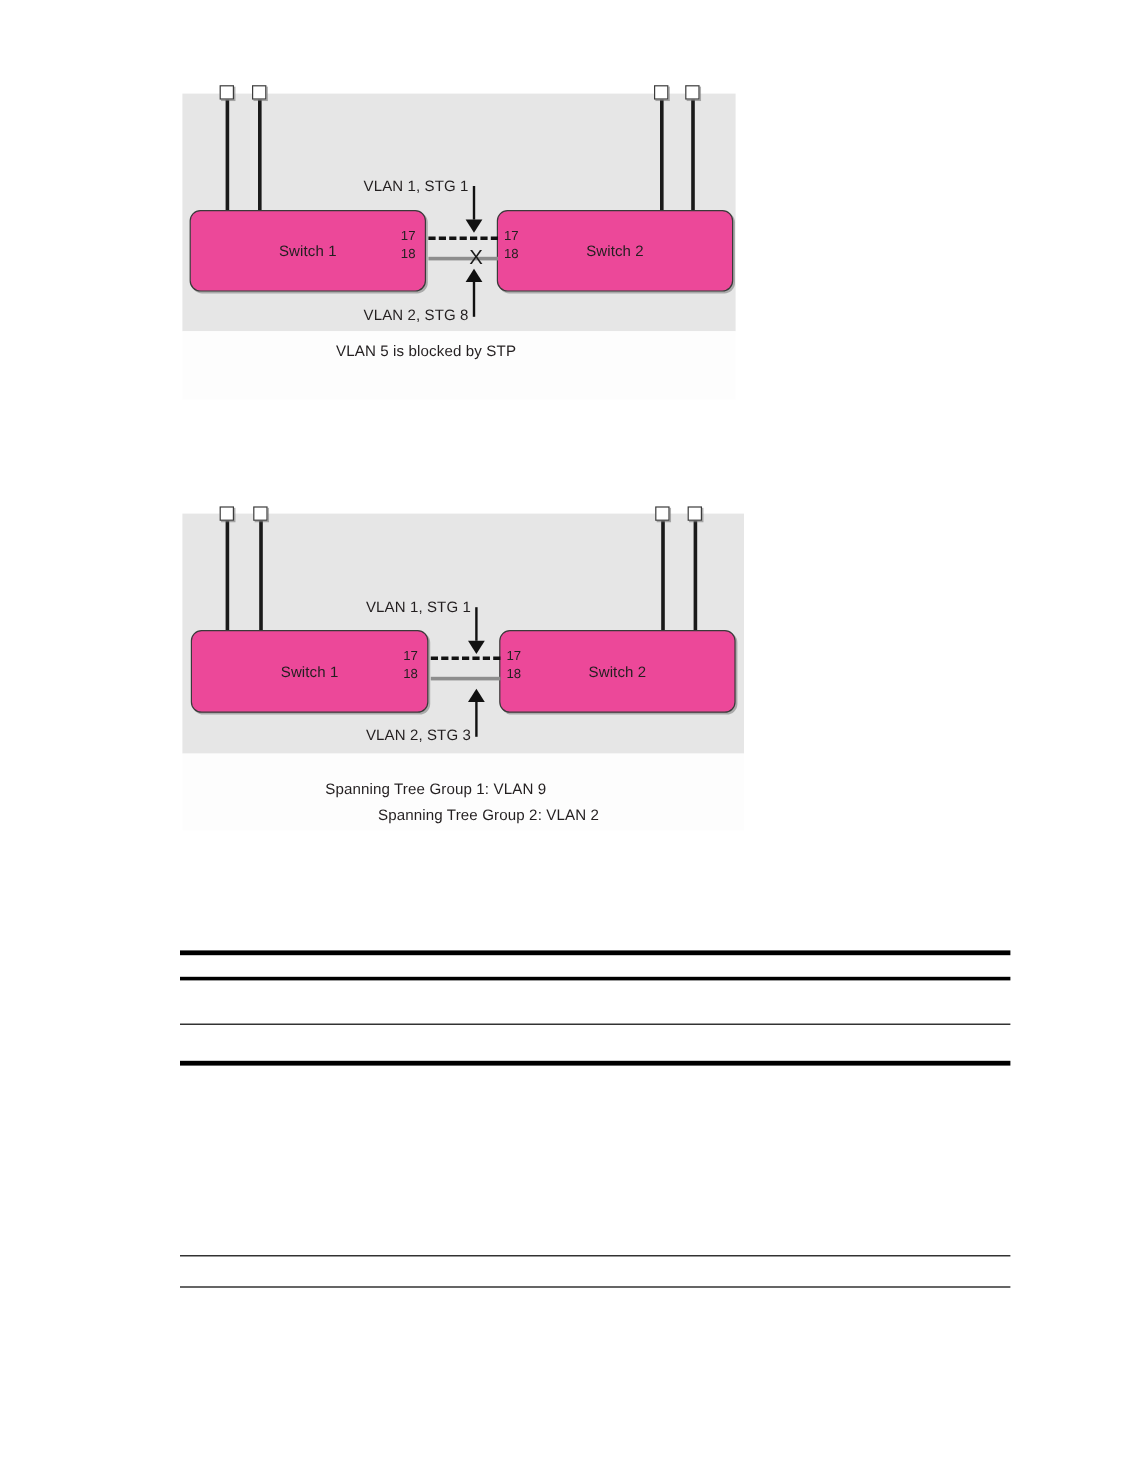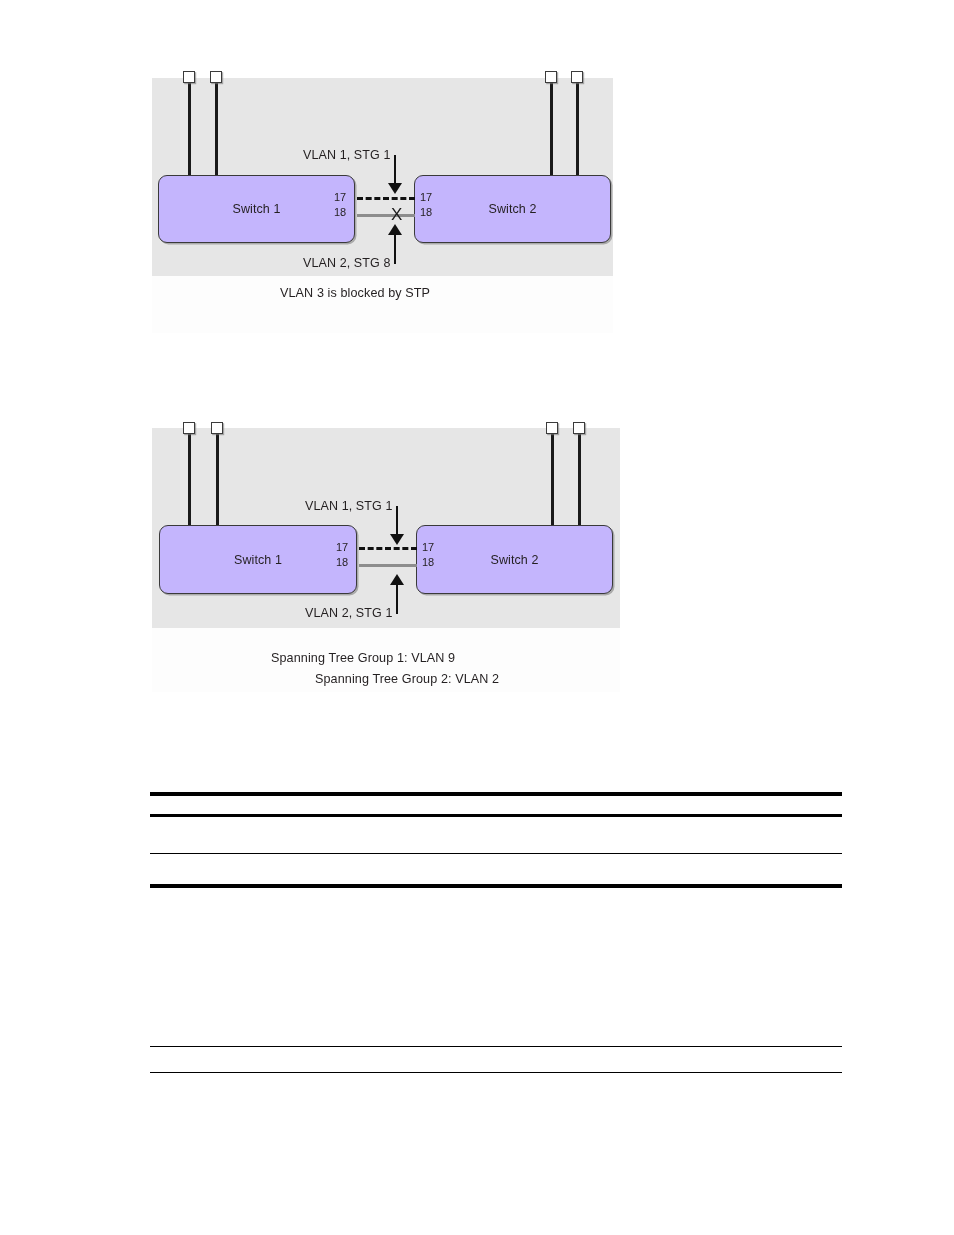--- a/index.html
+++ b/index.html
@@ -25,21 +25,21 @@
     background: #e6e6e6;
   }
   .fig-caption-band {
     position: absolute;
     background: #fdfdfd;
   }
 
   
   .switch-box {
     position: absolute;
-    background: #c4b5fd;
+    background: #ec4899;
     border: 1.4px solid #3a3a3a;
     border-radius: 9px;
     box-shadow: 1.5px 1.5px 0 rgba(120,120,120,0.55);
     box-sizing: border-box;
   }
   .switch-label {
     position: absolute;
     left: 0;
     right: 0;
     top: 50%;
@@ -175,21 +175,21 @@
   <div class="x-mark" style="left:391px; top:206px;">X</div>
 
   <div class="callout" style="left:303px; top:148px;">VLAN 1, STG 1</div>
   <div class="leader-v" style="left:394px; top:155px; height:28px;"></div>
   <div class="arrow-down" style="left:388px; top:183px;"></div>
 
   <div class="callout" style="left:303px; top:256px;">VLAN 2, STG 8</div>
   <div class="leader-v" style="left:394px; top:234px; height:30px;"></div>
   <div class="arrow-up" style="left:388px; top:224px;"></div>
 
-  <div class="fig-caption" style="left:280px; top:286px;">VLAN 3 is blocked by STP</div>
+  <div class="fig-caption" style="left:280px; top:286px;">VLAN 5 is blocked by STP</div>
 </div>
 
 <div class="figure">
 
   <div class="fig-gray" style="left:152px; top:428px; width:468px; height:200px;"></div>
   <div class="fig-caption-band" style="left:152px; top:628px; width:468px; height:64px;"></div>
 
   <div class="riser" style="left:188px; top:430px; height:96px;"></div>
   <div class="riser" style="left:216px; top:430px; height:96px;"></div>
   <div class="node-square" style="left:183px; top:422px;"></div>
@@ -213,21 +213,21 @@
   <div class="port-num" style="left:422px; top:541px;">17</div>
   <div class="port-num" style="left:422px; top:556px;">18</div>
 
   <div class="dashed-link" style="left:359px; top:547px; width:58px;"></div>
   <div class="solid-link" style="left:359px; top:564px; width:58px;"></div>
 
   <div class="callout" style="left:305px; top:499px;">VLAN 1, STG 1</div>
   <div class="leader-v" style="left:396px; top:506px; height:28px;"></div>
   <div class="arrow-down" style="left:390px; top:534px;"></div>
 
-  <div class="callout" style="left:305px; top:606px;">VLAN 2, STG 1</div>
+  <div class="callout" style="left:305px; top:606px;">VLAN 2, STG 3</div>
   <div class="leader-v" style="left:396px; top:584px; height:30px;"></div>
   <div class="arrow-up" style="left:390px; top:574px;"></div>
 
   <div class="fig-caption" style="left:271px; top:651px;">Spanning Tree Group 1:  VLAN 9</div>
   <div class="fig-caption" style="left:271px; top:672px;margin-left:44px;">Spanning Tree Group 2:  VLAN 2</div>
 </div>
 
 <div>
   <div class="rule rule-thick" style="left:150px; top:792px;  width:692px;"></div>
   <div class="rule rule-medium" style="left:150px; top:814px;  width:692px;"></div>

